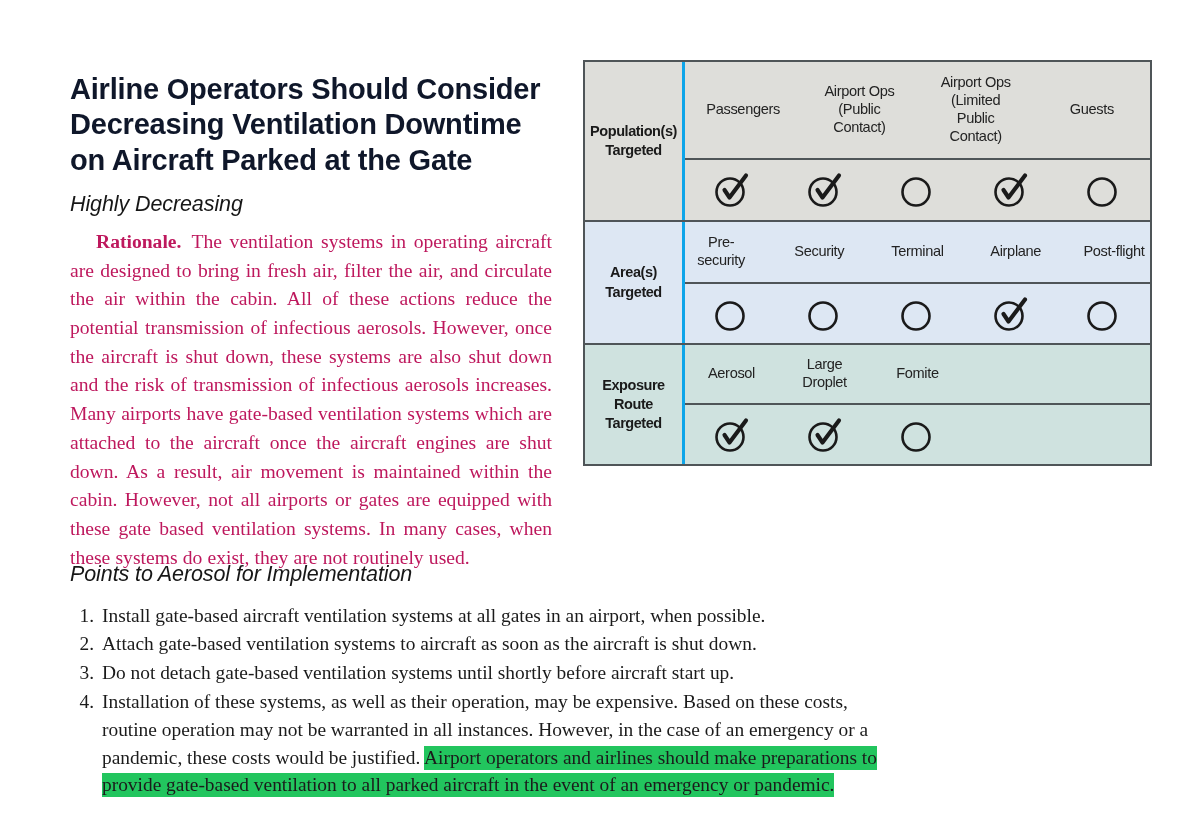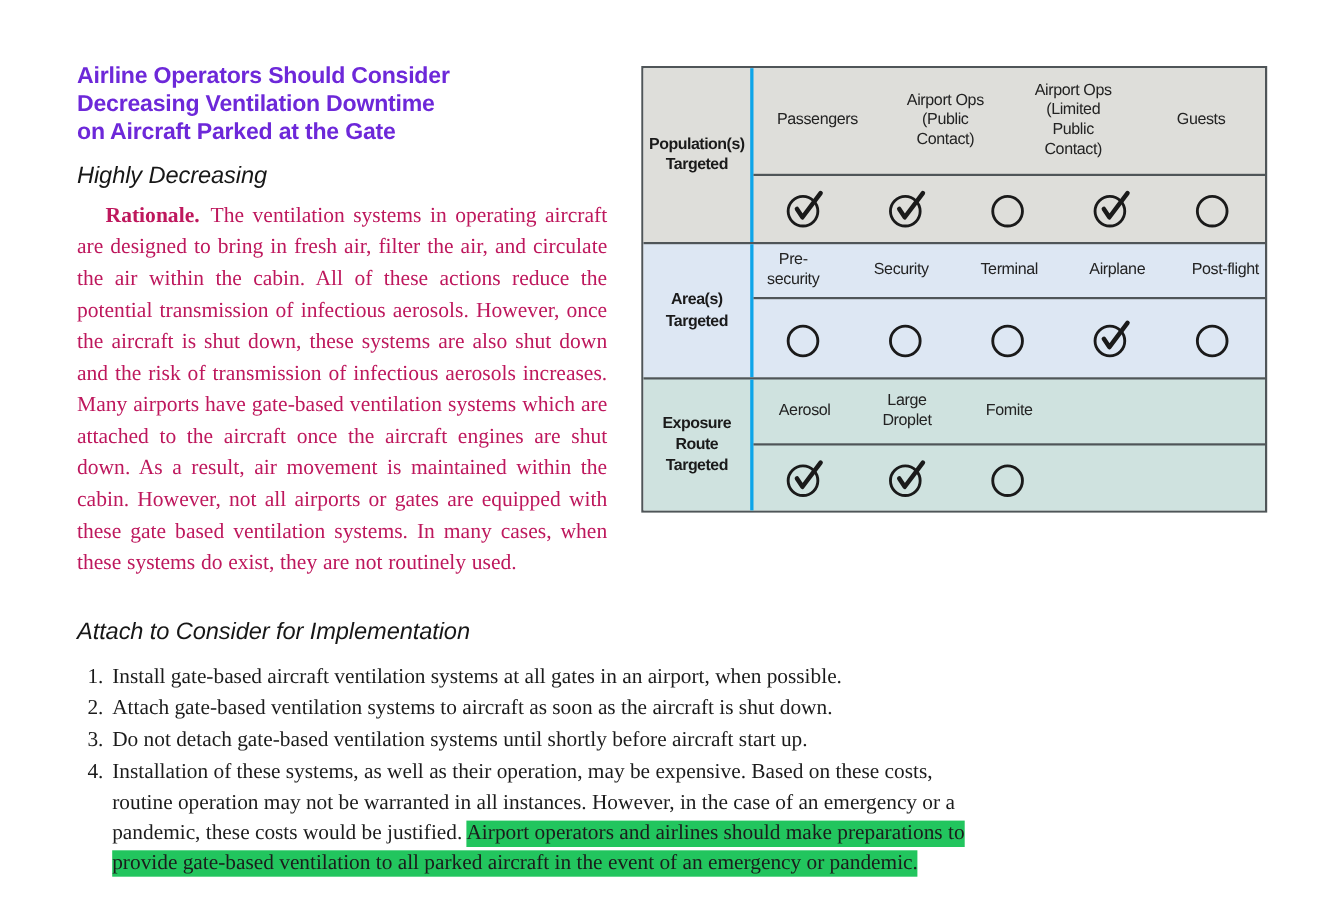--- a/index.html
+++ b/index.html
@@ -19,25 +19,25 @@
   
   .left-col {
     position: absolute;
     left: 70px;
     top: 56px;
     width: 482px;
   }
   .rec-heading {
     font-family: "Liberation Sans", sans-serif;
     font-weight: bold;
-    font-size: 21px;
+    font-size: 29px;
     line-height: 1.22;
     letter-spacing: -0.2px;
-    color: #6d28d9;
-    margin: 0 0 14px 0;
+    color: #0f172a;
+    margin: 16px 0 14px 0;
   }
   .rec-heading .hl-line { display: block; }
   .rec-subheading {
     font-family: "Liberation Sans", sans-serif;
     font-style: italic;
     font-size: 21.5px;
     line-height: 1.2;
     color: #171717;
     margin: 0 0 10px 0;
     letter-spacing: -0.1px;
@@ -103,21 +103,21 @@
     box-sizing: border-box;
     display: flex;
     flex-direction: column;
   }
   .m-heads {
     display: flex;
     box-sizing: border-box;
     border-bottom: 2px solid #4f5558;
   }
   .r1 .m-heads { height: 98px; }
-  .r2 .m-heads { height: 50px; gap: 26px; }
+  .r2 .m-heads { height: 62px; gap: 26px; }
   .r3 .m-heads { height: 60px; justify-content: space-between; }
 
   .m-marks {
     display: flex;
     flex: 1 1 auto;
     box-sizing: border-box;
   }
   .m-cell {
     flex: 1 1 0;
     display: flex;
@@ -385,21 +385,21 @@
         </div>
         <div class="m-cell blank"></div>
         <div class="m-cell blank"></div>
       </div>
     </div>
   </div>
 
 </div>
 
 <div class="points-wrap">
-  <div class="points-heading">Attach to Consider for Implementation</div>
+  <div class="points-heading">Points to Aerosol for Implementation</div>
 
   <ol class="points">
     <li>
       <span class="num">1.</span>
       <span>Install gate-based aircraft ventilation systems at all gates in an airport, when possible.</span>
     </li>
     <li>
       <span class="num">2.</span>
       <span>Attach gate-based ventilation systems to aircraft as soon as the aircraft is shut down.</span>
     </li>

